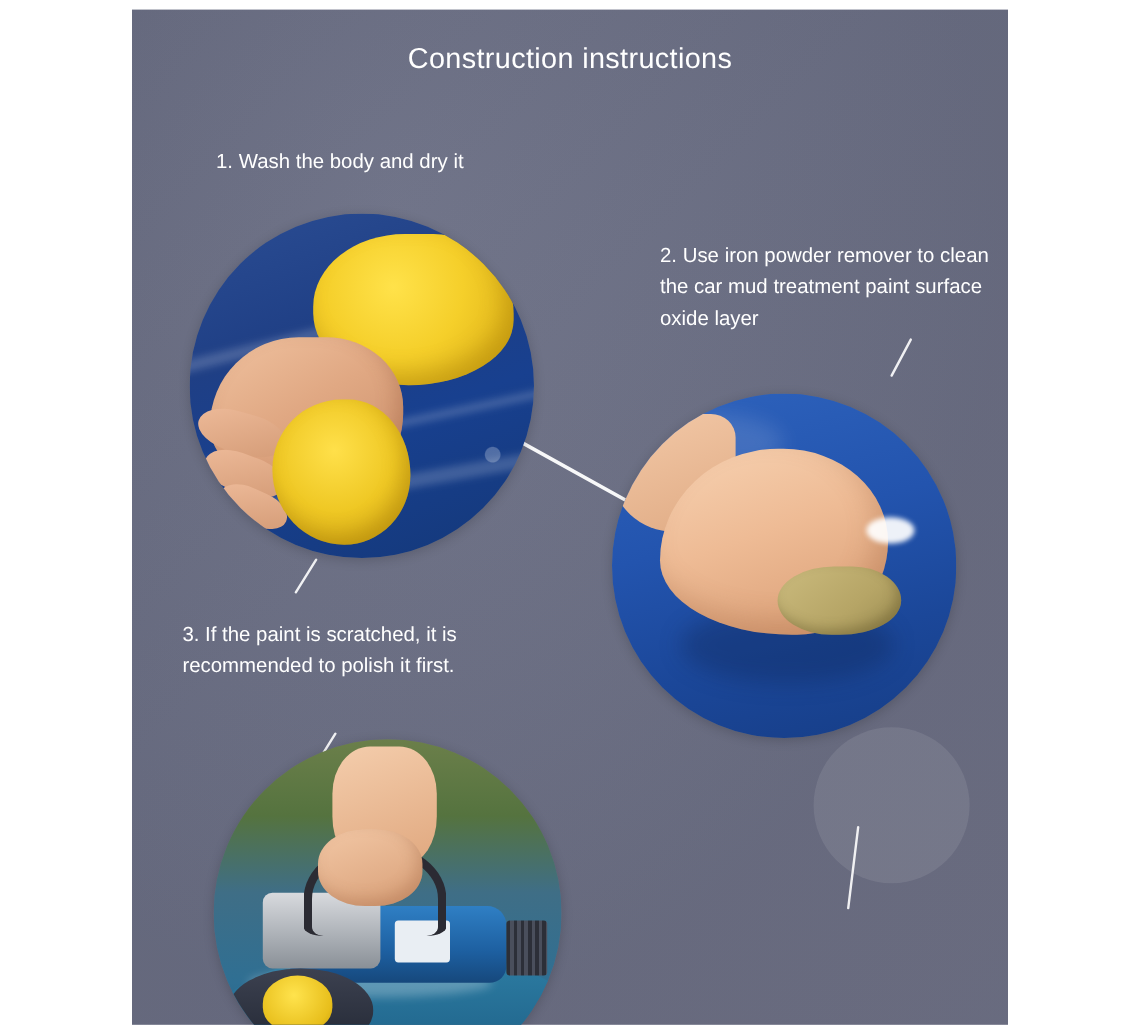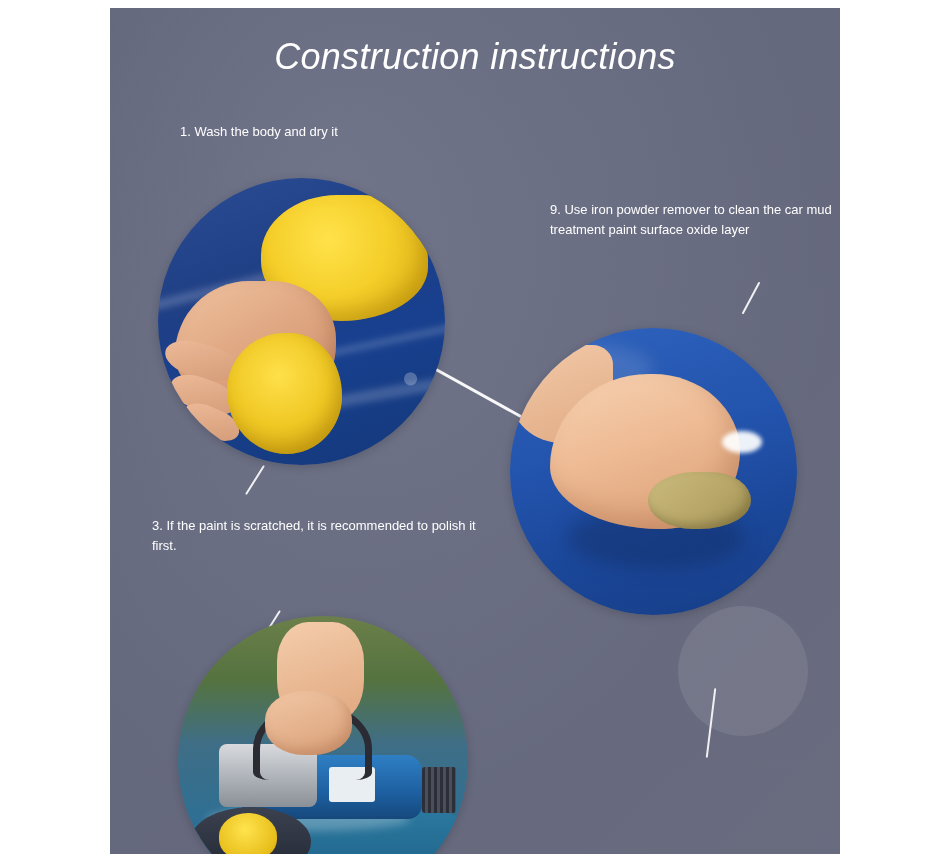--- a/index.html
+++ b/index.html
@@ -34,29 +34,28 @@
     background: radial-gradient(ellipse at 30% 20%, rgba(255,255,255,0.06), rgba(0,0,0,0.06) 70%);
     pointer-events: none;
   }
   .title {
     position: absolute;
     left: 0;
     top: 28px;
     width: 730px;
     text-align: center;
     color: #ffffff;
-    font-size: 36px;
+    font-size: 24px;
     font-weight: 400;
     letter-spacing: 0.3px;
-    font-style: italic;
   }
   .step-text {
     position: absolute;
     color: #ffffff;
-    font-size: 13px;
+    font-size: 17px;
     line-height: 1.55;
     font-weight: 400;
   }
   .step1-text { left: 70px;  top: 114px; width: 330px; }
   .step2-text { left: 440px; top: 192px; width: 290px; }
   .step3-text { left: 42px;  top: 508px; width: 330px; }
   .step4-text { left: 403px; top: 758px; width: 300px; }
 
   
   .line {
@@ -324,21 +323,21 @@
         <div class="streak s3"></div>
         <div class="sponge"></div>
         <div class="hand"></div>
         <div class="finger f1"></div>
         <div class="finger f2"></div>
         <div class="finger f3"></div>
         <div class="sponge2"></div>
       </div>
     </div>
 
-    <div class="step-text step2-text">9. Use iron powder remover to clean the car mud treatment paint surface oxide layer</div>
+    <div class="step-text step2-text">2. Use iron powder remover to clean the car mud treatment paint surface oxide layer</div>
     <div class="bubble b2">
       <div class="art">
         <div class="bg"></div>
         <div class="glare2"></div>
         <div class="shadow"></div>
         <div class="wrist"></div>
         <div class="hand"></div>
         <div class="cloth"></div>
         <div class="glare"></div>
       </div>

